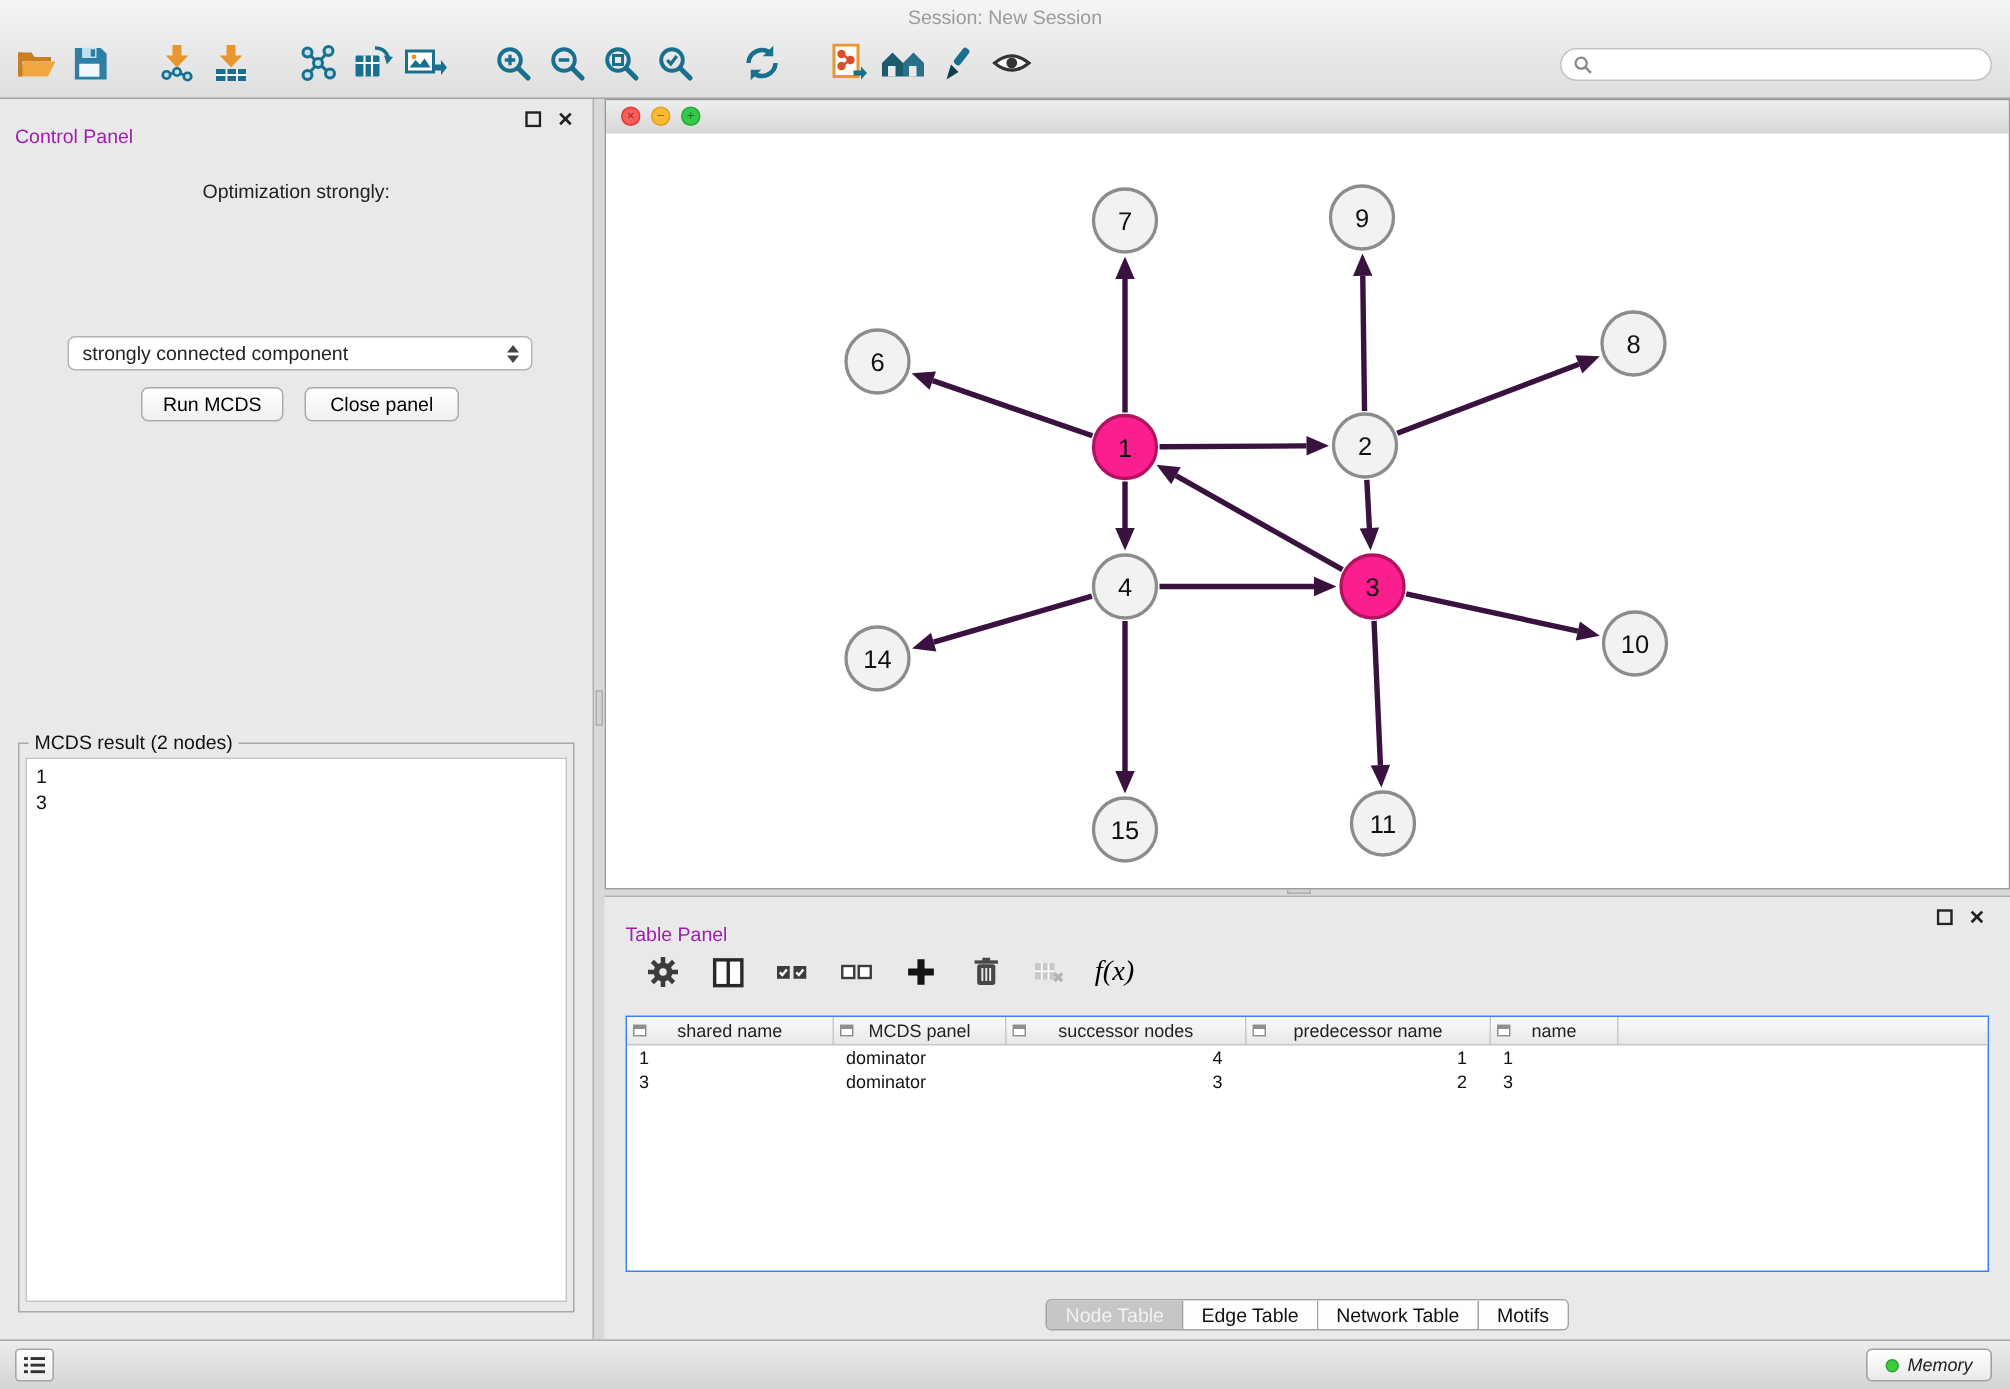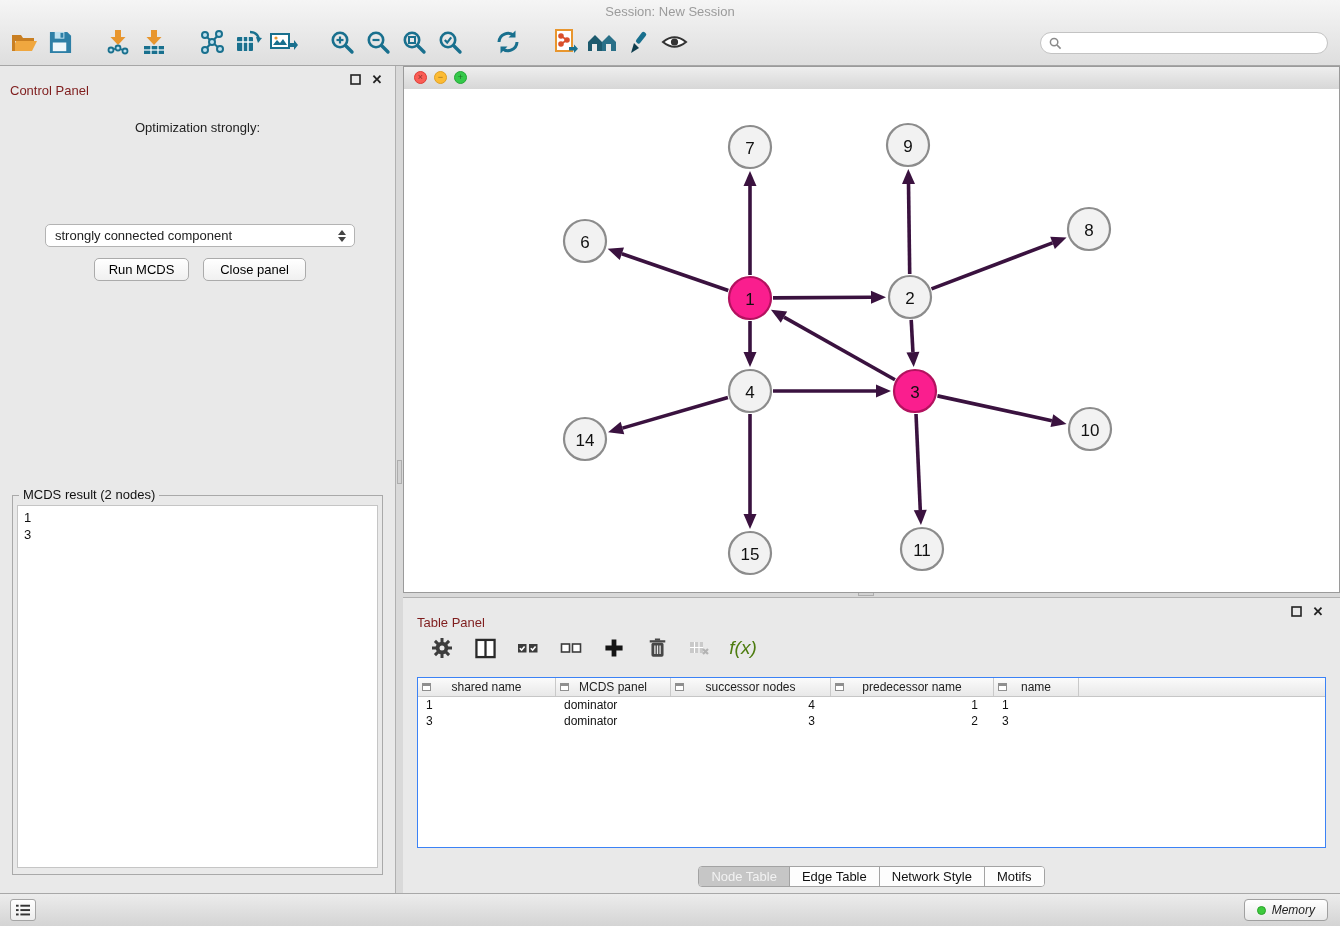--- a/index.html
+++ b/index.html
@@ -10,21 +10,21 @@
   .win-title{position:absolute;left:0;top:4px;width:100%;text-align:center;font-size:13px;color:#9b9b9b;}
   .tbar{position:absolute;left:6px;top:22px;height:40px;display:flex;align-items:center;}
   .tbtn{width:36px;height:36px;display:flex;align-items:center;justify-content:center;cursor:default;}
   .gap{margin-left:22px;}
   .searchbox{position:absolute;right:12px;top:32px;width:288px;height:22px;background:#fff;border:1px solid #c3c3c3;border-radius:12px;display:flex;align-items:center;padding:0 8px;box-sizing:border-box;}
   .searchinput{border:none;outline:none;flex:1;font-size:12px;font-family:"Liberation Sans",sans-serif;background:transparent;margin-left:5px;}
 
   
   .control-panel{position:absolute;left:0;top:66px;width:396px;height:827px;background:#e9e9e9;border-right:1px solid #b0b0b0;box-sizing:border-box;}
   .panel-hd{position:relative;height:26px;display:flex;align-items:center;padding:0 10px;}
-  .panel-hd .ttl{font-size:13px;color:#7f1d1d;margin-top:23px;}
+  .panel-hd .ttl{font-size:13px;color:#a21caf;margin-top:23px;}
   .panel-hd .spacer{flex:1;}
   .hd-ic{width:16px;height:16px;display:flex;align-items:center;justify-content:center;margin-left:6px;font-size:13px;color:#222;font-weight:bold;}
   .seg{display:inline-flex;border:1px solid #a3a3a3;border-radius:4px;overflow:hidden;background:#fdfdfd;}
   .seg-tab{padding:2px 12px;font-size:13px;border-right:1px solid #a3a3a3;background:#fdfdfd;color:#111;white-space:nowrap;}
   .seg-tab:last-child{border-right:none;}
   .seg-tab.active{background:#c6c6c6;color:#f2f2f2;}
   .cp-tabs-row{display:flex;justify-content:center;margin-top:8px;}
   .opt-label{text-align:center;font-size:13px;margin-top:28px;}
   .dropdown{position:absolute;left:45px;top:158px;width:310px;height:23px;background:#fff;border:1px solid #b3b3b3;border-radius:5px;display:flex;align-items:center;box-sizing:border-box;padding-left:9px;font-size:13px;}
   .dd-text{flex:1;}
@@ -52,21 +52,21 @@
   .net-canvas svg{width:100%;height:100%;}
 
   
   .v-grip{position:absolute;left:397px;top:460px;width:5px;height:24px;background:#d2d2d2;border:1px solid #adadad;box-sizing:border-box;}
   .h-grip{position:absolute;left:858px;top:591px;width:16px;height:5px;background:#d2d2d2;border:1px solid #adadad;box-sizing:border-box;}
 
   
   .table-panel{position:absolute;left:403px;top:597px;width:937px;height:296px;background:#e9e9e9;border-top:1px solid #b0b0b0;box-sizing:border-box;}
   .tp-toolbar{position:absolute;left:26px;top:32px;height:36px;display:flex;align-items:center;gap:17px;}
   .tp-ic{display:flex;align-items:center;justify-content:center;width:26px;height:26px;}
-  .fx{font-family:Liberation Sans, sans-serif;font-style:italic;font-size:19px;color:#4d7c0f;}
+  .fx{font-family:Liberation Serif, serif;font-style:italic;font-size:19px;color:#000000;}
   .tbl{position:absolute;left:14px;top:79px;width:909px;height:171px;background:#fff;border:1px solid #3b82f6;box-sizing:border-box;overflow:hidden;}
   .thead{display:flex;height:19px;background:linear-gradient(#fbfbfb,#e8e8e8);border-bottom:1px solid #c6c6c6;box-sizing:border-box;}
   .th{position:relative;display:flex;align-items:center;justify-content:center;font-size:12px;color:#222;border-right:1px solid #c9c9c9;box-sizing:border-box;}
   .th-ic{position:absolute;left:4px;top:5px;width:9px;height:8px;border:1px solid #8f8f8f;border-top:3px solid #8f8f8f;box-sizing:border-box;background:#fff;}
   .tr{display:flex;height:16px;align-items:center;}
   .td{font-size:12px;color:#111;box-sizing:border-box;padding:0 8px;white-space:nowrap;overflow:hidden;}
   .td[style*="right"]{padding-right:16px;}
   .tp-tabs-row{position:absolute;left:0;top:268px;width:100%;display:flex;justify-content:center;}
 
   
@@ -507,21 +507,21 @@
             <div class="td" style="width: 163px; text-align: right;">2</div>
             <div class="td" style="width: 85px; text-align: left;">3</div>
           </div>
         </div>
     </div>
 
     <div class="tp-tabs-row">
       <div class="seg">
           <div class="seg-tab active">Node Table</div>
           <div class="seg-tab">Edge Table</div>
-          <div class="seg-tab">Network Style</div>
+          <div class="seg-tab">Network Table</div>
           <div class="seg-tab">Motifs</div>
         </div>
     </div>
   </div>
 
   <div class="statusbar">
     <div class="sb-left">
       <svg width="16" height="14" viewBox="0 0 18 16">
         <g fill="#333">
           <rect x="1" y="2" width="3" height="2.2"></rect>

